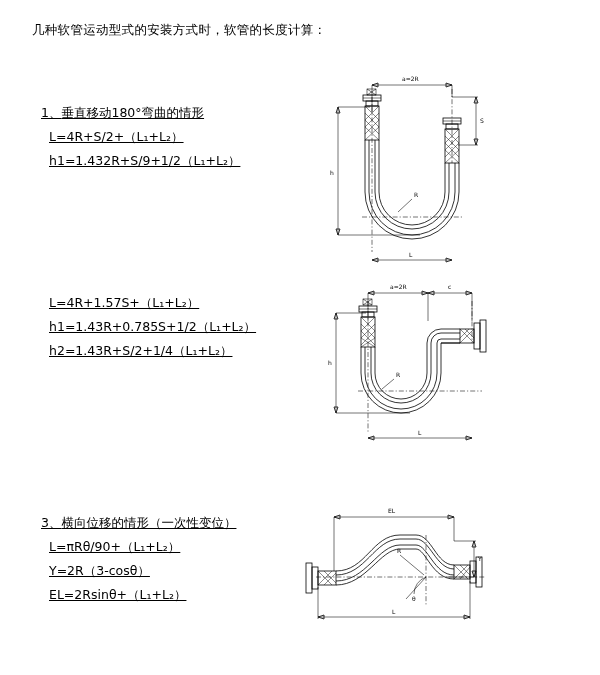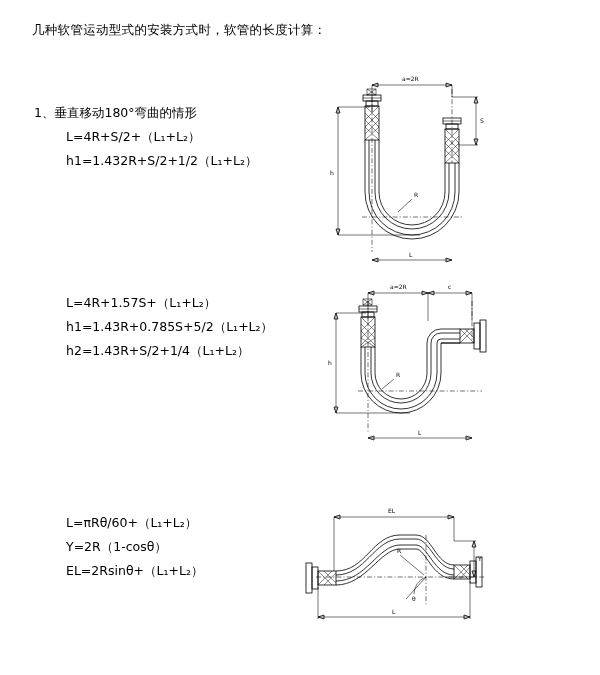--- a/index.html
+++ b/index.html
@@ -32,31 +32,32 @@
     position: absolute;
     left: 0;
     width: 600px;
   }
   .sec1 { top: 105px; }
   .sec2 { top: 295px; }
   .sec3 { top: 515px; }
 
   .text-block {
     position: absolute;
-    left: 34px;
+    left: 41px;
     width: 260px;
+    text-decoration: underline;
   }
   .sec-title {
     font-size: 12.5px;
     margin-bottom: 7px;
     white-space: nowrap;
   }
   .formula {
     font-size: 12.5px;
-    margin: 0 0 7px 32px;
+    margin: 0 0 7px 8px;
     white-space: nowrap;
   }
   .diagram {
     position: absolute;
   }
   .d1 { left: 310px; top: -38px; }
   .d2 { left: 310px; top: -22px; }
   .d3 { left: 296px; top: -20px; }
 
   svg { display: block; }
@@ -72,21 +73,21 @@
 <div class="page">
 
   <div class="heading">几种软管运动型式的安装方式时，软管的长度计算：</div>
 
   <div class="section sec1">
     <div class="text-block">
       <div class="sec-title">
         <span>1、</span><span>垂直移动180°弯曲的情形</span>
       </div>
       <div class="formula">L=4R+S/2+（L₁+L₂）</div>
-      <div class="formula">h1=1.432R+S/2+1/2（L₁+L₂）</div>
+      <div class="formula">h1=1.432R+S/9+1/2（L₁+L₂）</div>
     </div>
 
     <div class="diagram d1">
       <svg width="185" height="210" viewBox="0 0 185 210">
 
         <line class="thin" x1="62" y1="18" x2="142" y2="18"></line>
         <path class="ln" d="M62 18 l6 -2 v4 z" fill="#000"></path>
         <path class="ln" d="M142 18 l-6 -2 v4 z" fill="#000"></path>
         <text class="lbl-s" x="92" y="14">a=2R</text>
 
@@ -169,21 +170,21 @@
         <rect class="thin" x="57" y="22" width="9" height="6"></rect>
         <line class="thin" x1="57" y1="22" x2="66" y2="28"></line>
         <line class="thin" x1="66" y1="22" x2="57" y2="28"></line>
       </svg>
     </div>
   </div>
 
   <div class="section sec2">
     <div class="text-block">
       <div class="formula">L=4R+1.57S+（L₁+L₂）</div>
-      <div class="formula">h1=1.43R+0.785S+5/2（L₁+L₂）</div>
+      <div class="formula">h1=1.43R+0.785S+1/2（L₁+L₂）</div>
       <div class="formula">h2=1.43R+S/2+1/4（L₁+L₂）</div>
     </div>
 
     <div class="diagram d2">
       <svg width="185" height="180" viewBox="0 0 185 180">
 
         <line class="thin" x1="58" y1="20" x2="118" y2="20"></line>
         <path class="ln" d="M58 20 l6 -2 v4 z" fill="#000"></path>
         <path class="ln" d="M118 20 l-6 -2 v4 z" fill="#000"></path>
         <text class="lbl-s" x="80" y="16">a=2R</text>
@@ -260,22 +261,25 @@
 
         <rect class="thin" x="53" y="26" width="9" height="6"></rect>
         <line class="thin" x1="53" y1="26" x2="62" y2="32"></line>
         <line class="thin" x1="62" y1="26" x2="53" y2="32"></line>
       </svg>
     </div>
   </div>
 
   <div class="section sec3">
     <div class="text-block">
-      <div class="formula">L=πRθ/60+（L₁+L₂）</div>
-      <div class="formula">Y=2R（1-cosθ）</div>
+      <div class="sec-title">
+        <span>3、</span><span>横向位移的情形（一次性变位）</span>
+      </div>
+      <div class="formula">L=πRθ/90+（L₁+L₂）</div>
+      <div class="formula">Y=2R（3-cosθ）</div>
       <div class="formula">EL=2Rsinθ+（L₁+L₂）</div>
     </div>
 
     <div class="diagram d3">
       <svg width="200" height="140" viewBox="0 0 200 140">
 
         <line class="thin" x1="38" y1="22" x2="158" y2="22"></line>
         <path class="ln" d="M38 22 l6 -2 v4 z" fill="#000"></path>
         <path class="ln" d="M158 22 l-6 -2 v4 z" fill="#000"></path>
         <text class="lbl-s" x="92" y="18">EL</text>

